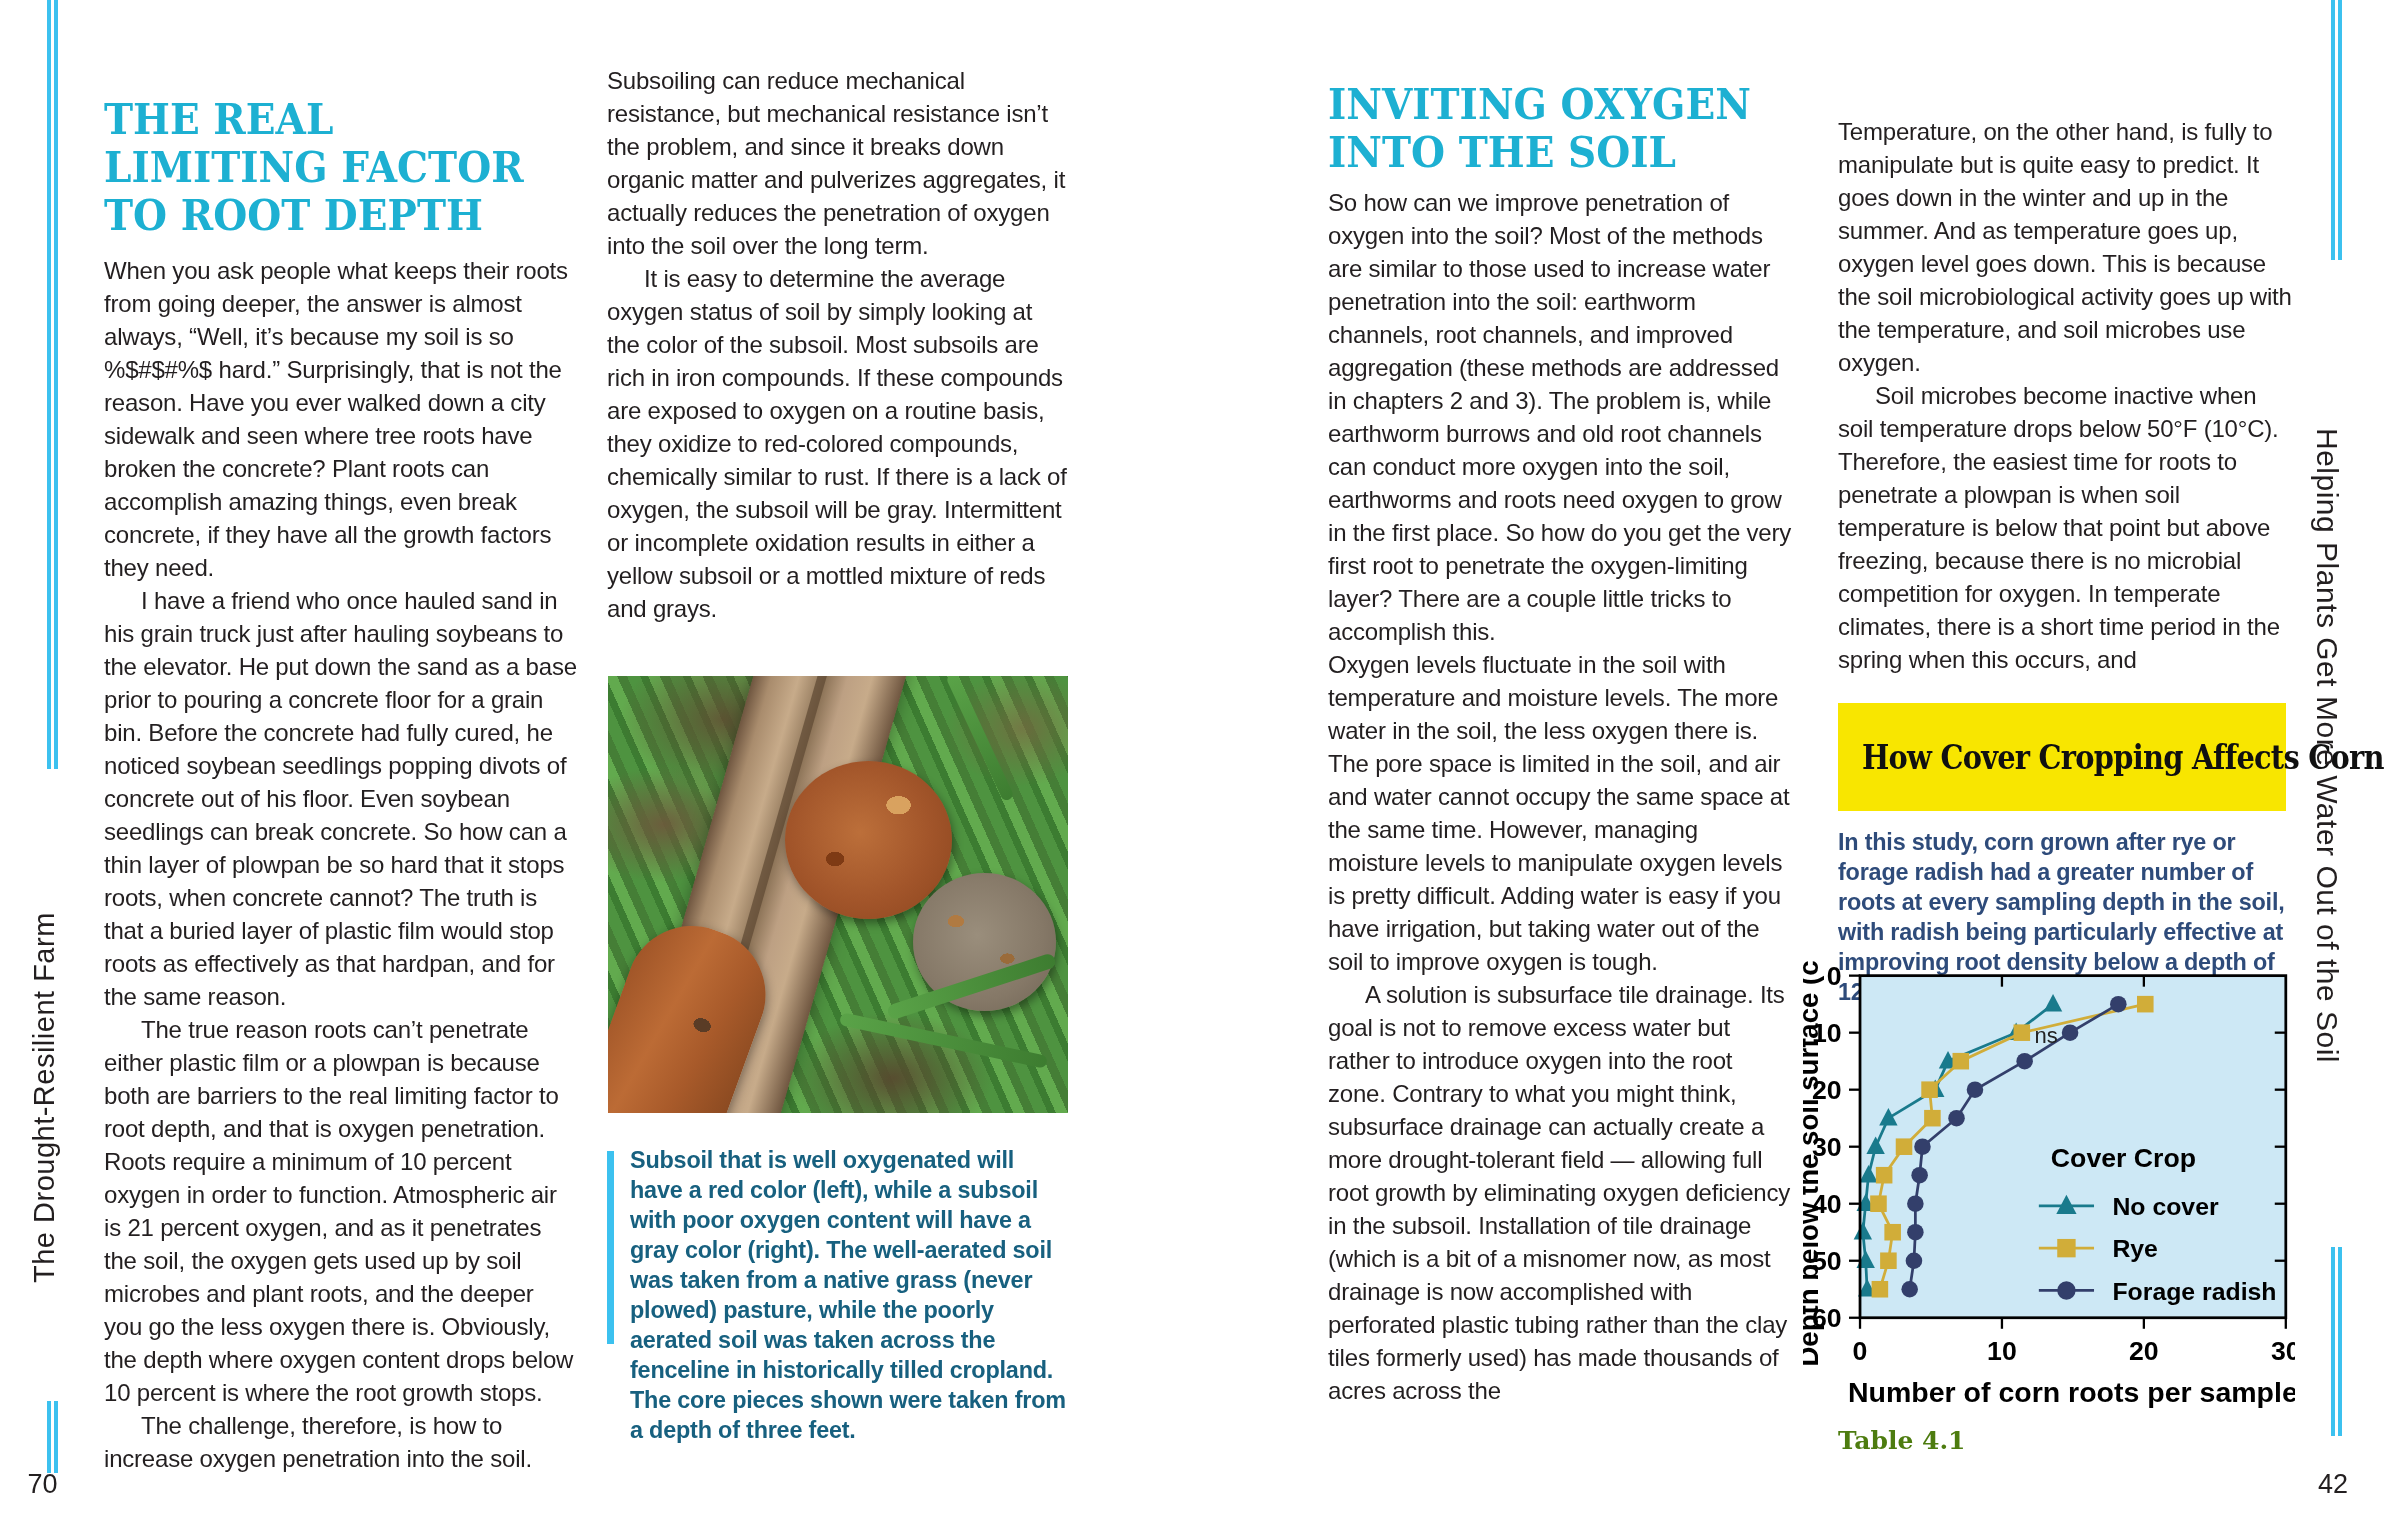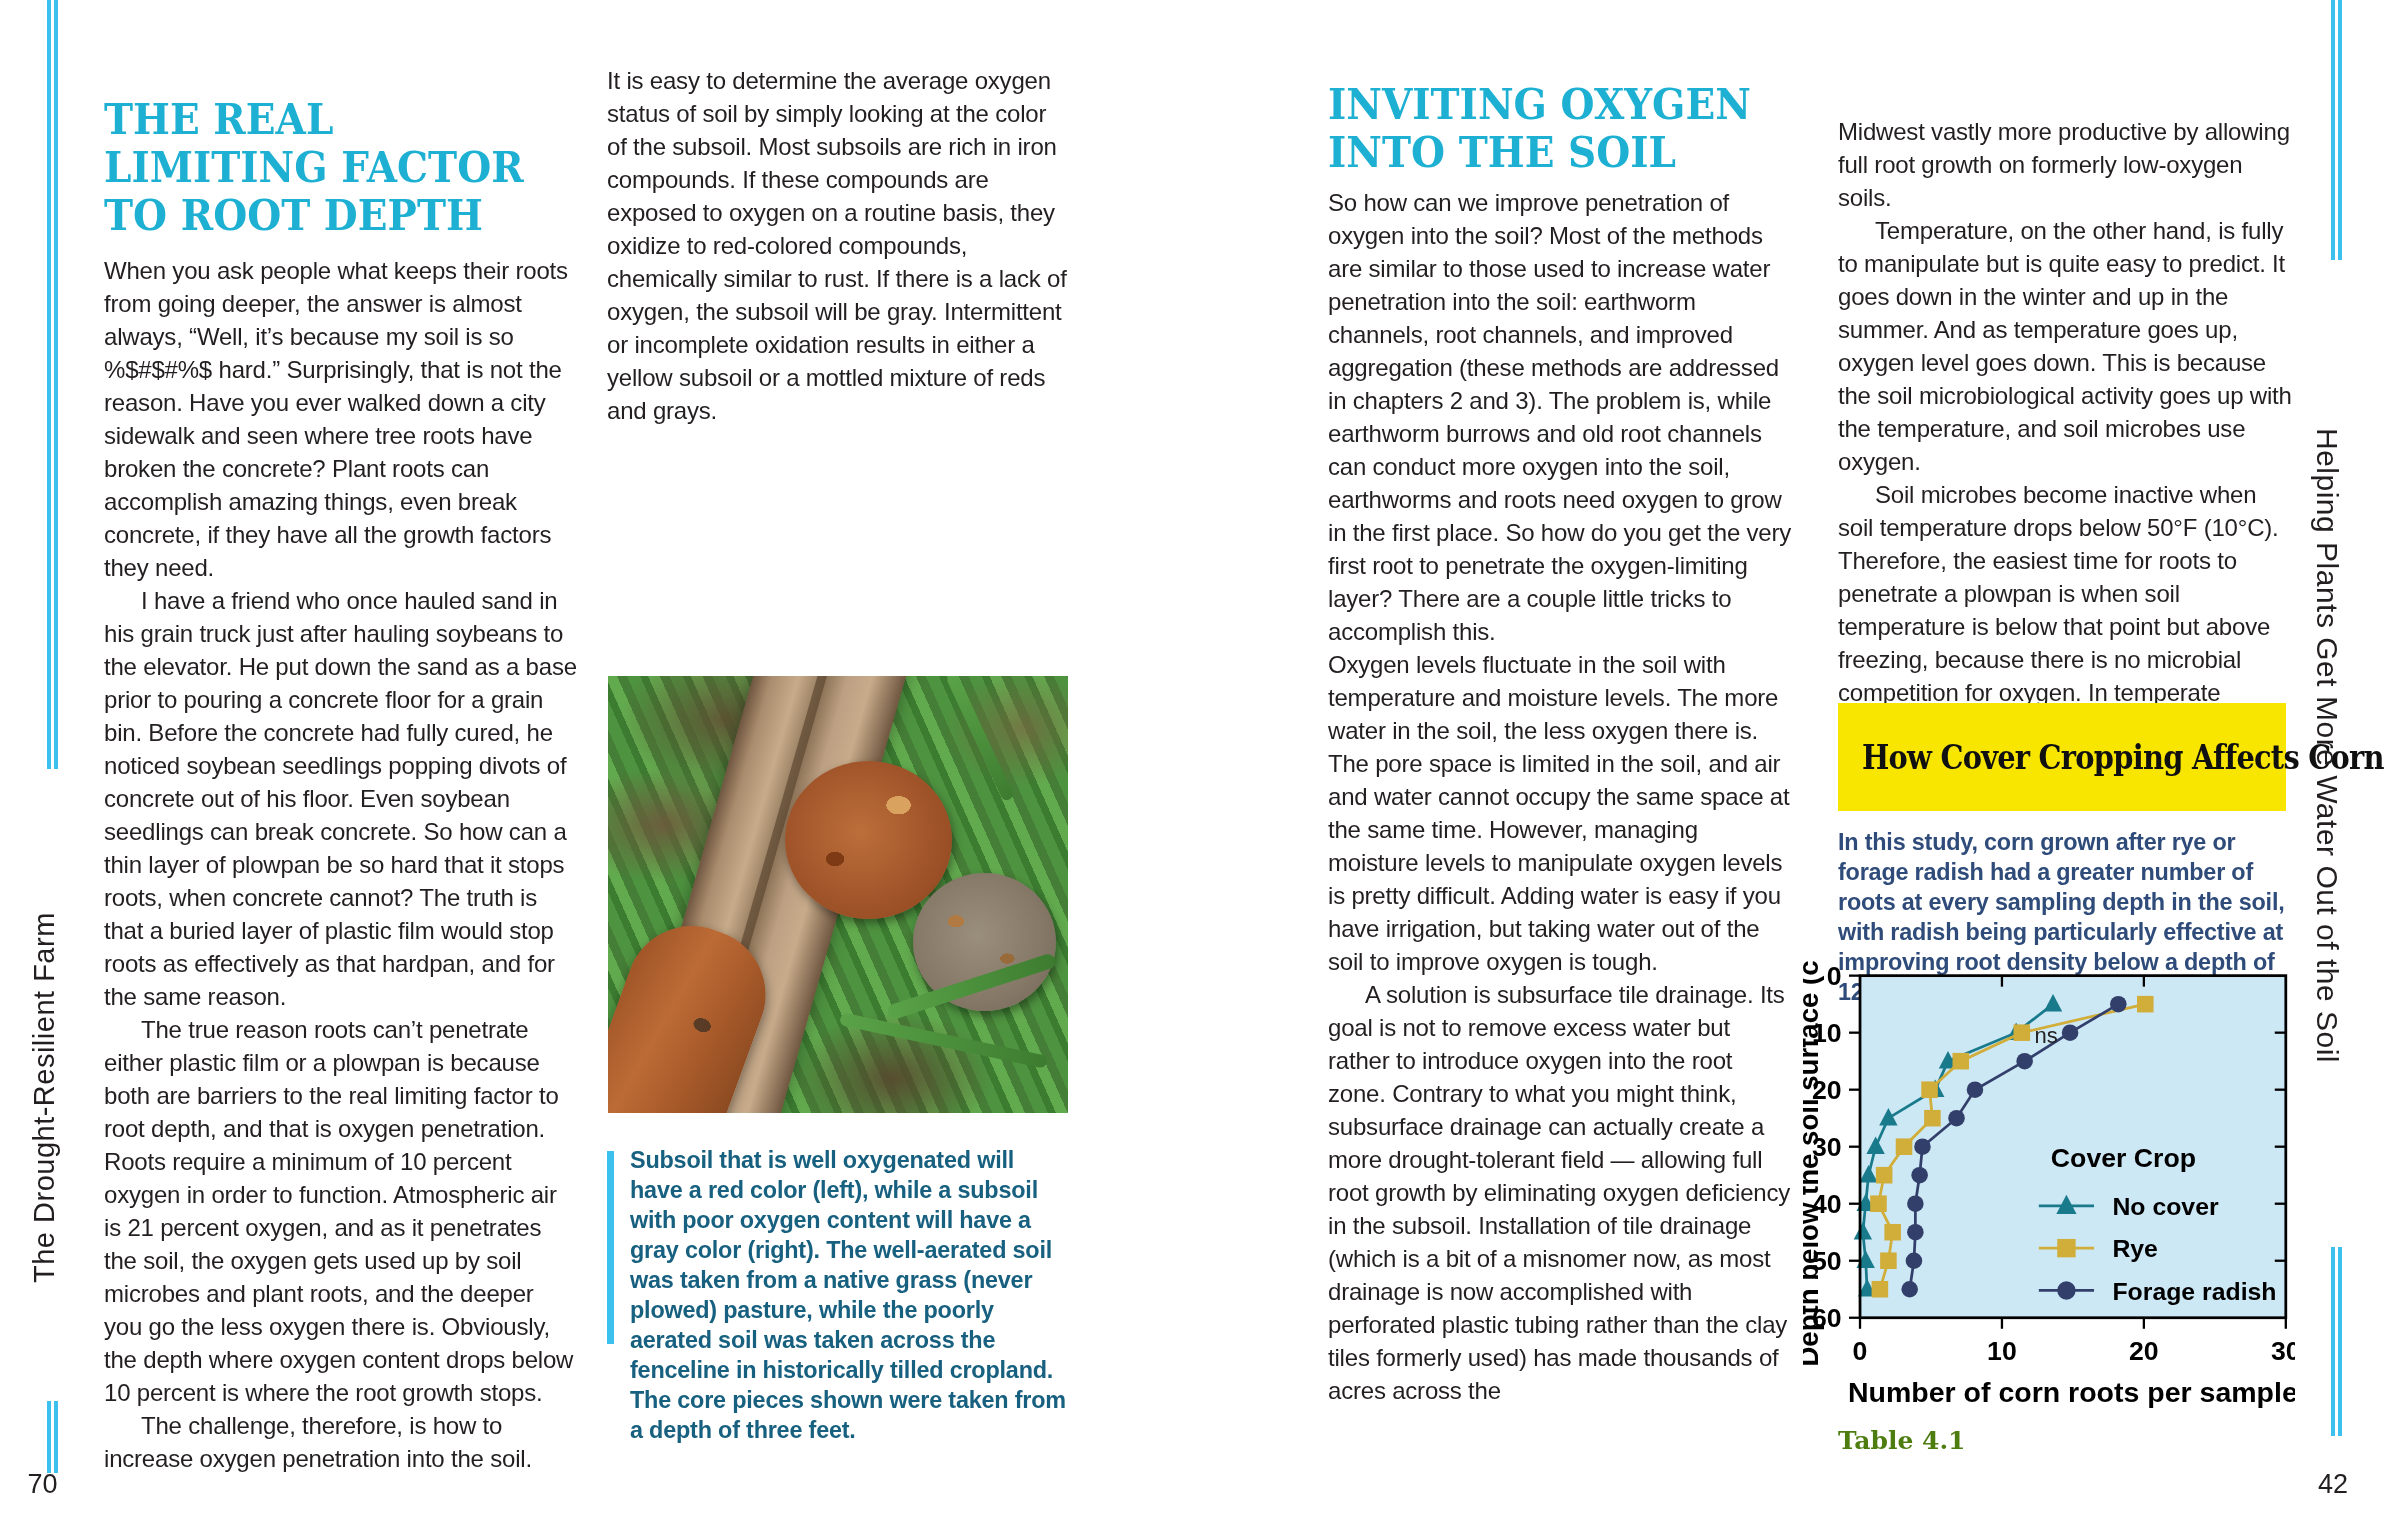--- a/index.html
+++ b/index.html
@@ -84,20 +84,21 @@
     <h1 class="display-title">THE REAL LIMITING FACTOR TO ROOT DEPTH</h1>
     <div class="body-copy">
         <p>When you ask people what keeps their roots from going deeper, the answer is almost always, “Well, it’s because my soil is so %$#$#%$ hard.” Surprisingly, that is not the reason. Have you ever walked down a city sidewalk and seen where tree roots have broken the concrete? Plant roots can accomplish amazing things, even break concrete, if they have all the growth factors they need.</p>
         <p>I have a friend who once hauled sand in his grain truck just after hauling soybeans to the elevator. He put down the sand as a base prior to pouring a concrete floor for a grain bin. Before the concrete had fully cured, he noticed soybean seedlings popping divots of concrete out of his floor. Even soybean seedlings can break concrete. So how can a thin layer of plowpan be so hard that it stops roots, when concrete cannot? The truth is that a buried layer of plastic film would stop roots as effectively as that hardpan, and for the same reason.</p>
         <p>The true reason roots can’t penetrate either plastic film or a plowpan is because both are barriers to the real limiting factor to root depth, and that is oxygen penetration. Roots require a minimum of 10 percent oxygen in order to function. Atmospheric air is 21 percent oxygen, and as it penetrates the soil, the oxygen gets used up by soil microbes and plant roots, and the deeper you go the less oxygen there is. Obviously, the depth where oxygen content drops below 10 percent is where the root growth stops.</p>
         <p>The challenge, therefore, is how to increase oxygen penetration into the soil.</p>
       </div>
   </div>
 
   <div class="col body-copy" style="left:607px;top:64px;width:461px;">
+      <p>Subsoiling can reduce mechanical resistance, but mechanical resistance isn’t the problem, and since it breaks down organic matter and pulverizes aggregates, it actually reduces the penetration of oxygen into the soil over the long term.</p>
       <p>It is easy to determine the average oxygen status of soil by simply looking at the color of the subsoil. Most subsoils are rich in iron compounds. If these compounds are exposed to oxygen on a routine basis, they oxidize to red-colored compounds, chemically similar to rust. If there is a lack of oxygen, the subsoil will be gray. Intermittent or incomplete oxidation results in either a yellow subsoil or a mottled mixture of reds and grays.</p>
     </div>
 
   <div class="photo">
     <div class="board"></div>
     <div class="board-groove"></div>
     <div class="core"></div>
     <div class="disc-red"></div>
     <div class="disc-gray"></div>
     <div class="blade" style="left:276px;top:303px;width:175px;height:14.7px;transform:rotate(-18deg);"></div>
@@ -113,21 +114,20 @@
     <div class="body-copy">
         <p>So how can we improve penetration of oxygen into the soil? Most of the methods are similar to those used to increase water penetration into the soil: earthworm channels, root channels, and improved aggregation (these methods are addressed in chapters 2 and 3). The problem is, while earthworm burrows and old root channels can conduct more oxygen into the soil, earthworms and roots need oxygen to grow in the first place. So how do you get the very first root to penetrate the oxygen-limiting layer? There are a couple little tricks to accomplish this.</p>
       </div>
     <div class="body-copy">
         <p>Oxygen levels fluctuate in the soil with temperature and moisture levels. The more water in the soil, the less oxygen there is. The pore space is limited in the soil, and air and water cannot occupy the same space at the same time. However, managing moisture levels to manipulate oxygen levels is pretty difficult. Adding water is easy if you have irrigation, but taking water out of the soil to improve oxygen is tough.</p>
         <p>A solution is subsurface tile drainage. Its goal is not to remove excess water but rather to introduce oxygen into the root zone. Contrary to what you might think, subsurface drainage can actually create a more drought-tolerant field — allowing full root growth by eliminating oxygen deficiency in the subsoil. Installation of tile drainage (which is a bit of a misnomer now, as most drainage is now accomplished with perforated plastic tubing rather than the clay tiles formerly used) has made thousands of acres across the</p>
       </div>
   </div>
 
   <div class="col body-copy" style="left:1838px;top:115px;width:458px;">
-      <p>Midwest vastly more productive by allowing full root growth on formerly low-oxygen soils.</p>
       <p>Temperature, on the other hand, is fully to manipulate but is quite easy to predict. It goes down in the winter and up in the summer. And as temperature goes up, oxygen level goes down. This is because the soil microbiological activity goes up with the temperature, and soil microbes use oxygen.</p>
       <p>Soil microbes become inactive when soil temperature drops below 50°F (10°C). Therefore, the easiest time for roots to penetrate a plowpan is when soil temperature is below that point but above freezing, because there is no microbial competition for oxygen. In temperate climates, there is a short time period in the spring when this occurs, and</p>
     </div>
 
   <div class="feature-box">
     <h2 class="feature-title">How Cover Cropping Affects Corn Root Growth</h2>
   </div>
   <div class="feature-intro">In this study, corn grown after rye or forage radish had a greater number of roots at every sampling depth in the soil, with radish being particularly effective at improving root density below a depth of 12 inches.</div>
 
   <div class="chart-wrap">

